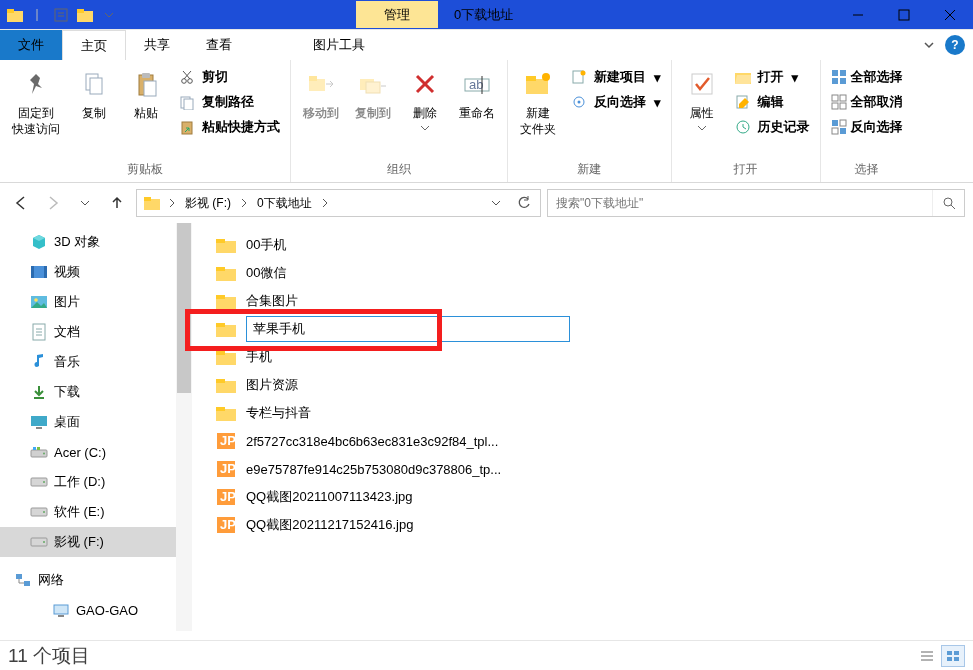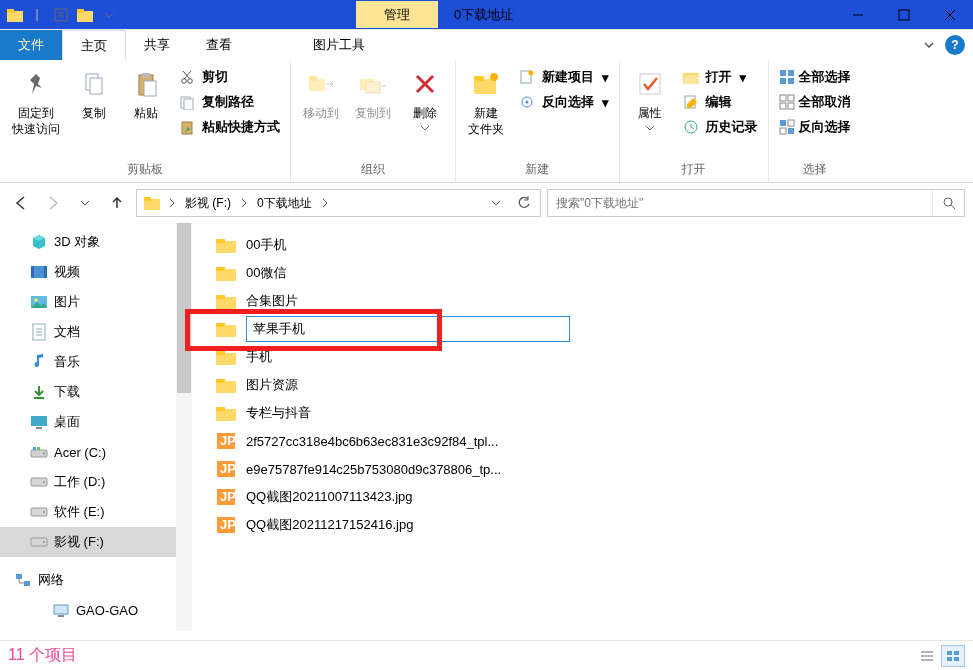--- a/index.html
+++ b/index.html
@@ -13,40 +13,40 @@
 .tb-qat svg, .tb-icon svg { display:block; }
 .tb-ribbon-ext { margin-left: 232px; width:90px; text-align:center; }
 .tb-ext-tab { background: #fde595; padding: 6px 28px; font-size: 13px; }
 .tb-title { margin-left: 12px; font-size: 13px; }
 .tb-controls { margin-left: auto; display: flex; }
 .tb-btn { width: 46px; height: 30px; display: flex; align-items: center; justify-content: center; }
 
 
 .tabs-row { height: 30px; display: flex; align-items: stretch; background: #fff; }
 .tab { padding: 0 18px; display: flex; align-items: center; font-size: 13px; }
-.tab-file { background: #1979ca; color: #fef9c3; }
+.tab-file { background: #1979ca; color: #000000; }
 .tab-active { border: 1px solid #ddd; border-bottom: none; background: #fff; }
 .tab-context { margin-left: 45px; }
 .tabs-right { margin-left: auto; display: flex; align-items: center; padding-right: 8px; gap: 4px; }
 .chev-btn { width: 24px; height: 24px; display:flex; align-items:center; justify-content:center; }
 .help-circle { width: 20px; height: 20px; border-radius: 50%; background: #1979ca; color: #fff; display:flex; align-items:center; justify-content:center; font-size: 12px; font-weight:bold; }
 
 
 .ribbon { height: 123px; background: #fff; border-bottom: 1px solid #d9d9d9; display: flex; }
 .group { border-right: 1px solid #e6e6e6; display: flex; flex-direction: column; padding: 3px 4px 2px; }
 .group-body { flex: 1; display: flex; align-items: flex-start; }
 .group-label { text-align: center; font-size: 12px; color: #666; padding: 2px 0; }
 .big-btn { display: flex; flex-direction: column; align-items: center; justify-content: flex-start; padding: 4px 8px 0; gap: 4px; min-width: 52px; }
 .big-btn .bicon { height: 34px; display:flex; align-items:center; justify-content:center; }
 .big-btn .blabel { font-size: 12px; text-align: center; line-height: 1.35; }
 .vlist { display:flex; flex-direction:column; gap: 1px; padding: 2px 2px; font-weight: bold; }
 .small-btn { display:flex; align-items:center; gap: 6px; padding: 3px 4px; font-size: 12px; white-space: nowrap; }
 .small-btn .sicon { width: 18px; height: 18px; display:flex; align-items:center; justify-content:center; flex: 0 0 18px; }
 .dd-caret { margin-left: 2px; }
-.disabled { opacity: 0.45; }
+.disabled { opacity: 0.45; font-weight: bold; }
 .checkbox-row { display:flex; align-items:center; gap:4px; padding:3px 4px; font-size:12px; white-space:nowrap; }
 
 
 .navbar { height: 40px; display:flex; align-items:center; padding: 4px 8px; gap: 6px; }
 .nav-arrow { width: 26px; height: 26px; display:flex; align-items:center; justify-content:center; color:#555; }
 .nav-arrow.dis { color:#bbb; }
 .addr { flex: 1; height: 28px; border: 1px solid #ccc; display:flex; align-items:center; padding: 0 2px; }
 .addr-seg { display:flex; align-items:center; padding: 0 6px; height: 100%; font-size:12px; }
 .addr-ico { width:18px; height:18px; display:flex; align-items:center; justify-content:center; margin: 0 4px; }
 .addr-chev { width: 14px; display:flex; align-items:center; justify-content:center; color:#555; }
@@ -69,21 +69,21 @@
 
 .file-list { flex:1; padding: 8px 0 0 24px; position:relative; }
 .file-row { display:flex; align-items:center; gap:10px; height:28px; font-size:13px; }
 .file-ico { width:20px; height:20px; display:flex; align-items:center; justify-content:center; }
 .rename-wrap { position:relative; }
 .highlight-box { position:absolute; left: -31px; top: -6px; width: 257px; height: 42px; border: 5px solid #f41e1e; z-index: 3; pointer-events:none; }
 .rename-input { width: 324px; height: 26px; border:1px solid #2b90d9; padding: 0 6px; font-size:13px; outline:none; }
 
 
 .statusbar { position:absolute; bottom:0; left:0; right:0; height:30px; display:flex; align-items:center; padding: 0 8px; border-top:1px solid #e6e6e6; }
-.status-text { color:#ec4899; font-size:16px; }
+.status-text { color:#404040; font-size:19px; }
 .view-toggles { margin-left:auto; display:flex; gap:2px; }
 .view-btn { width:24px; height:22px; display:flex; align-items:center; justify-content:center; border:1px solid transparent; }
 .view-btn.active { border-color:#a8c7e8; background:#e7f1fb; }
 
 
 svg { display:block; }
 </style>
 </head>
 <body>
 
@@ -254,20 +254,30 @@
             <svg width="26" height="26">
               <line x1="5" y1="5" x2="21" y2="21" stroke="#d02f2f" stroke-width="3"></line>
               <line x1="21" y1="5" x2="5" y2="21" stroke="#d02f2f" stroke-width="3"></line>
             </svg>
           </span>
         <span class="blabel">删除</span>
         <svg width="10" height="6">
             <path d="M1 1 L5 5 L9 1" fill="none" stroke="#666"></path>
           </svg>
       </div>
+      <div class="big-btn">
+        <span class="bicon">
+            <svg width="30" height="26">
+              <rect x="3" y="8" width="24" height="12" fill="#fff" stroke="#8aa"></rect>
+              <text x="7" y="18" font-size="10" fill="#679">ab</text>
+              <line x1="20" y1="5" x2="20" y2="23" stroke="#333"></line>
+            </svg>
+          </span>
+        <span class="blabel">重命名</span>
+      </div>
     </div>
     <div class="group-label">组织</div>
   </div>
 
   <div class="group">
     <div class="group-body">
       <div class="big-btn">
         <span class="bicon">
             <svg width="30" height="28">
               <rect x="3" y="9" width="22" height="15" fill="#ffd868"></rect>

